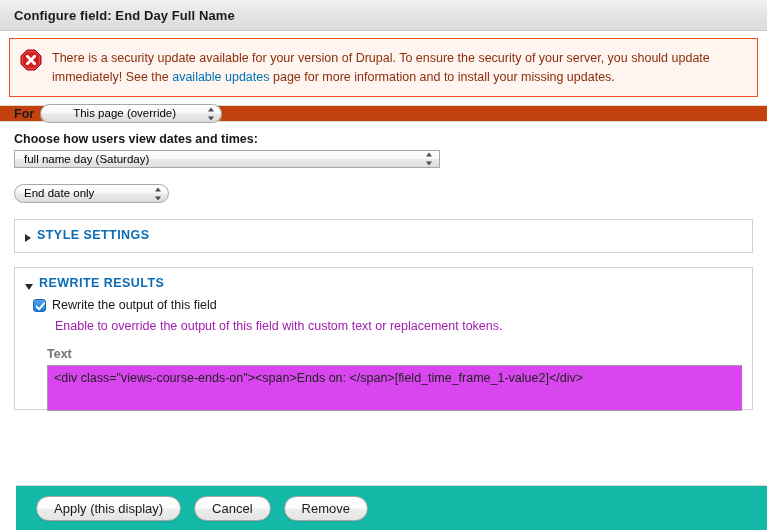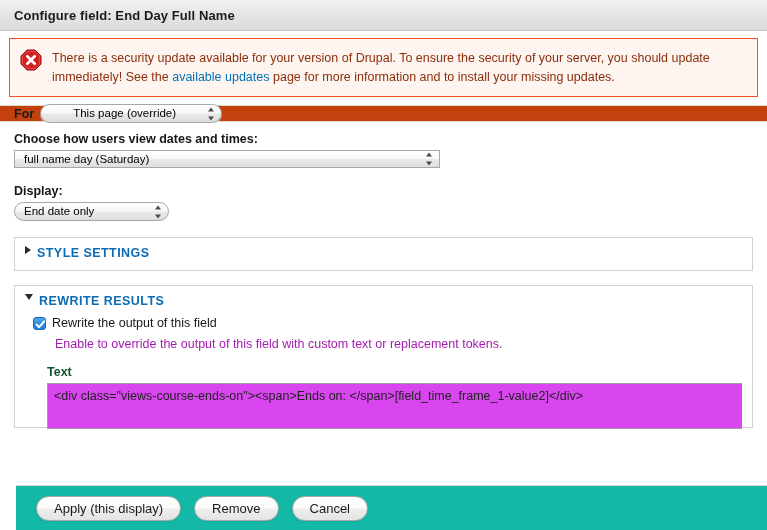--- a/index.html
+++ b/index.html
@@ -162,21 +162,21 @@
 
   
   .fieldset {
     border: 1px solid #d2d2d2;
     background: #ffffff;
     box-sizing: border-box;
     margin-top: 14px;
   }
   .fieldset-legend {
     display: flex;
-    align-items: flex-start;
+    align-items: flex-end;
     padding: 8px 10px 8px 10px;
   }
   .tri {
     width: 0; height: 0;
     margin-right: 6px;
     flex: 0 0 auto;
   }
   .tri.collapsed {
     border-top: 4.5px solid transparent;
     border-bottom: 4.5px solid transparent;
@@ -220,21 +220,21 @@
     color: #171717;
   }
   .check-desc {
     font-size: 12.5px;
     color: #a21caf;
     margin: 7px 0 0 22px;
   }
   .text-label {
     font-size: 12.5px;
     font-weight: bold;
-    color: #14532d;
+    color: #737373;
     margin: 14px 0 4px 14px;
   }
   .textarea-wrap {
     margin-left: 14px;
     border: 1px solid #a0a0a0;
     border-right: none;
     background: #d946ef;
     height: 46px;
     box-sizing: border-box;
     overflow: hidden;
@@ -317,21 +317,20 @@
   <span class="aqua-select wide-select">
     <span class="sel-text">full name day (Saturday)</span>
     <span class="stepper">
         <i class="up"></i>
         <i class="down"></i>
       </span>
   </span>
 
   <div class="block-gap"></div>
 
-  <div class="field-label">Display:</div>
   <span class="aqua-select display-select">
     <span class="sel-text">End date only</span>
     <span class="stepper">
         <i class="up"></i>
         <i class="down"></i>
       </span>
   </span>
 
   
   <div class="fieldset" style="height:34px;">
@@ -362,15 +361,15 @@
       <div class="textarea-wrap">
         <div class="textarea-text">&lt;div class="views-course-ends-on"&gt;&lt;span&gt;Ends on: &lt;/span&gt;[field_time_frame_1-value2]&lt;/div&gt;</div>
       </div>
     </div>
   </div>
 
 </div>
 
 <div class="footer">
   <button class="aqua-button">Apply (this display)</button>
+  <button class="aqua-button">Cancel</button>
   <button class="aqua-button">Remove</button>
-  <button class="aqua-button">Cancel</button>
 </div>
 
 </body></html>

